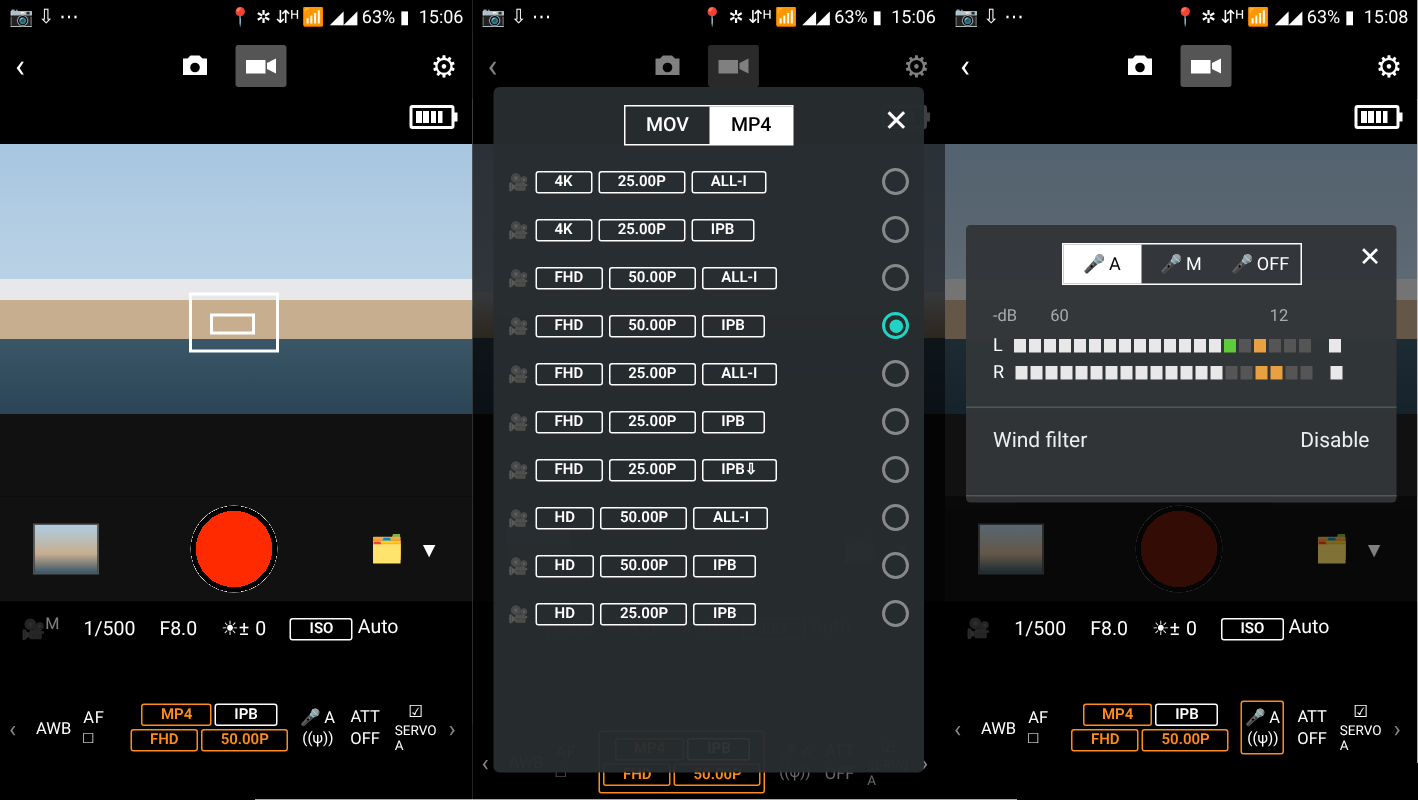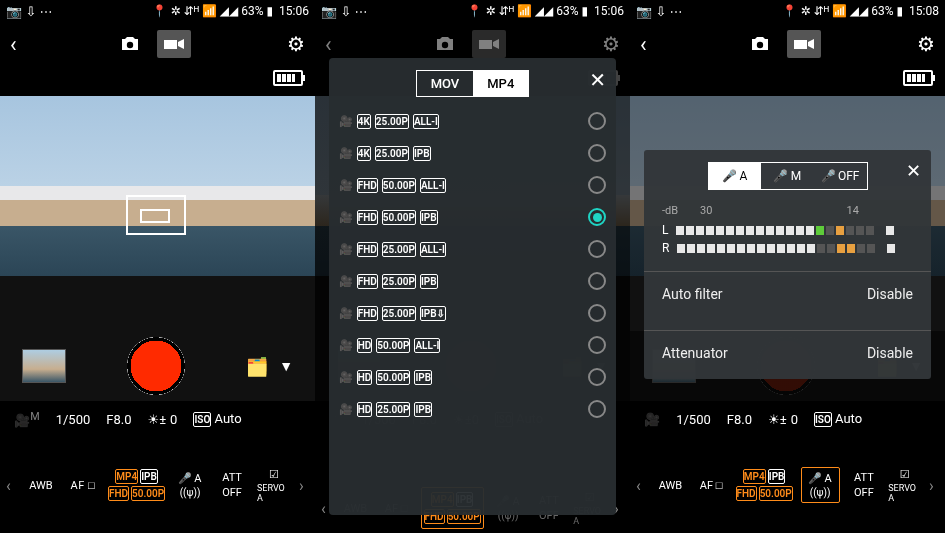--- a/index.html
+++ b/index.html
@@ -129,21 +129,21 @@
     background:#000;
     display:flex;
     align-items:center;
     gap: 8px;
     padding: 0 6px;
     font-size: 11px;
   }
   .strip-arrow { color:#888; font-size:16px; flex:0 0 10px; }
   .pill {
     border:1px solid #fff; border-radius:2px;
-    padding: 1px 0;
+    padding: 1px 12px;
     font-size:10px;
     font-weight:600;
     line-height:1.1;
     color:#fff;
     display:inline-block;
   }
   .pill.o { color:#ff8c1a; border-color:#ff8c1a; }
   .stack { display:flex; flex-direction:column; gap:2px; align-items:center; }
   .stack.row { flex-direction: row; }
   .cell { display:flex; flex-direction:column; gap:2px; align-items:center; flex:1; }
@@ -611,22 +611,22 @@
 
   <div class="audio-overlay">
     <span class="audio-close">✕</span>
     <div class="audio-seg">
       <div class="active">🎤<span>A</span></div>
       <div>🎤<span>M</span></div>
       <div>🎤<span>OFF</span></div>
     </div>
     <div class="db-scale">
       <span>-dB</span>
-      <span class="n40">30</span>
-      <span class="n12">14</span>
+      <span class="n40">60</span>
+      <span class="n12">12</span>
     </div>
     <div class="meter-row">
       <span>L</span>
       <div class="meter">
         <div class="blk"></div>
           <div class="blk"></div>
           <div class="blk"></div>
           <div class="blk"></div>
           <div class="blk"></div>
           <div class="blk"></div>
@@ -668,22 +668,18 @@
           <div class="blk dim"></div>
           <div class="blk org"></div>
           <div class="blk org"></div>
           <div class="blk dim"></div>
           <div class="blk dim"></div>
       </div>
       <div class="peak"></div>
     </div>
     <div class="audio-divider"></div>
     <div class="audio-setting">
-      <span>Auto filter</span>
+      <span>Wind filter</span>
       <span>Disable</span>
     </div>
     <div class="audio-divider"></div>
-    <div class="audio-setting">
-      <span>Attenuator</span>
-      <span>Disable</span>
-    </div>
   </div>
 </div>
 
 </body></html>

